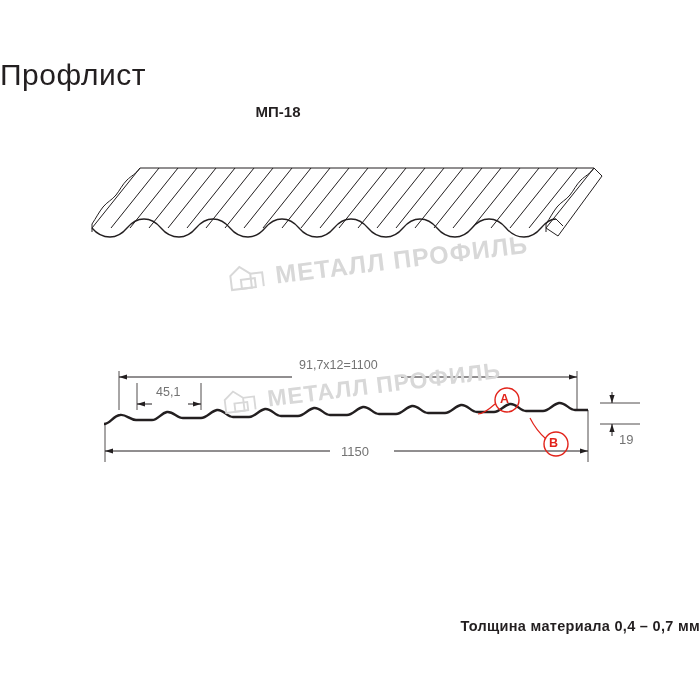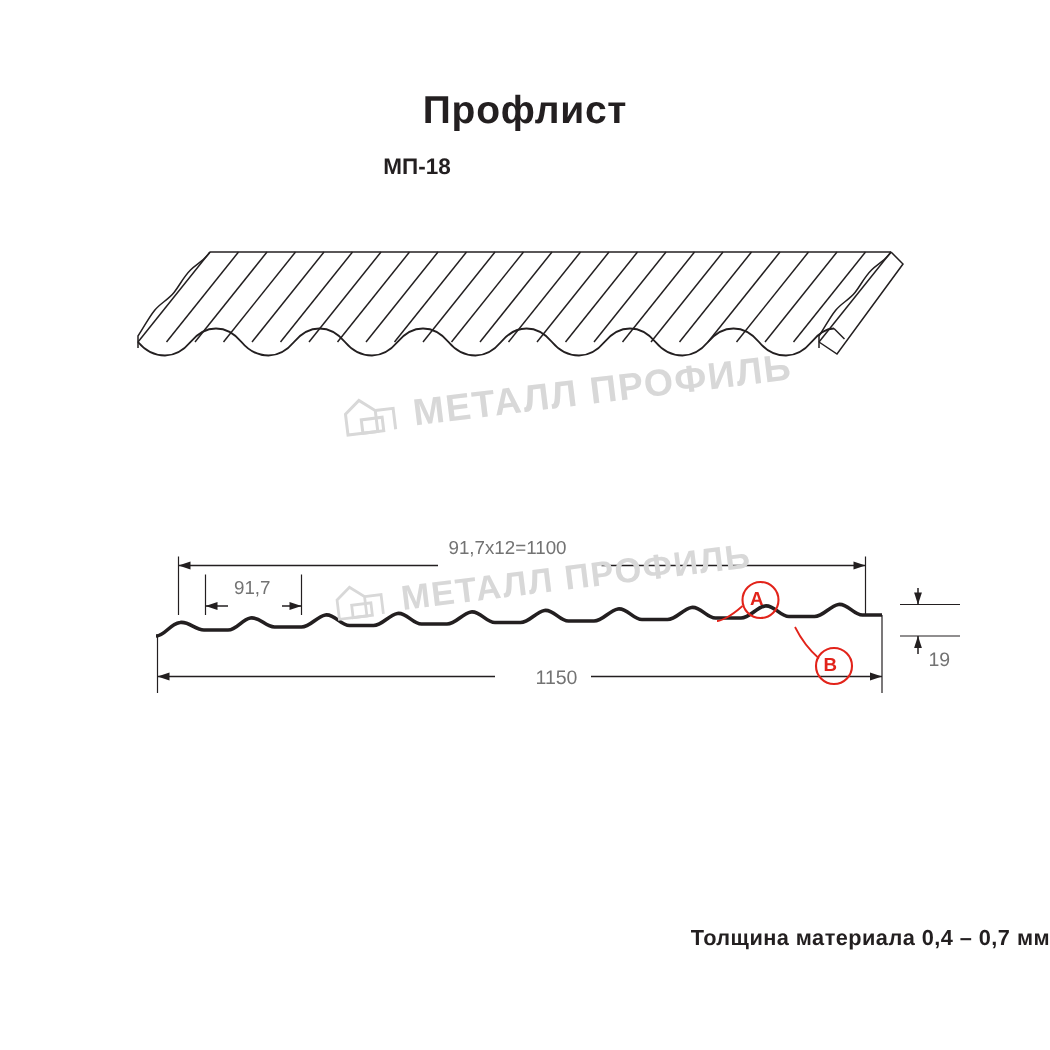--- a/index.html
+++ b/index.html
@@ -21,23 +21,23 @@
     left: 0; top: 0;
     width: 700px;
     height: 700px;
   }
 
   .title {
     position: absolute;
     top: 58px;
     left: 0;
     width: 700px;
-    text-align: center;
-    font-size: 26px;
-    font-weight: bold;
+    text-align: left;
+    font-size: 30px;
+    font-weight: normal;
     letter-spacing: 0.5px;
     color: #231f20;
   }
 
   .subtitle {
     position: absolute;
     top: 103px;
     left: 0;
     width: 556px;
     text-align: center;
@@ -94,21 +94,21 @@
   }
 
   .dim-text {
     position: absolute;
     font-size: 12.5px;
     color: #737373;
     white-space: nowrap;
   }
   .d-top { top: 358px; left: 299px; }
   .d-mid { top: 385px; left: 156px; }
-  .d-bottom { top: 444px; left: 341px; font-size: 13px; margin-left: 16px; }
+  .d-bottom { top: 444px; left: 341px; font-size: 13px; }
   .d-h { top: 432px; left: 619px; font-size: 13px; }
 
   .callout-label {
     position: absolute;
     font-size: 12.5px;
     font-weight: bold;
     color: #e2231a;
   }
   .cal-a { top: 392px; left: 500px; }
   .cal-b { top: 436px; left: 549px; }
@@ -264,21 +264,21 @@
 
     <g stroke="#e2231a" fill="none" stroke-width="1.4">
       <circle cx="507" cy="400" r="12"></circle>
       <path d="M495,404 C486,412 480,414 478,414" stroke="#e2231a" stroke-width="1.2" fill="none"></path>
       <circle cx="556" cy="444" r="12"></circle>
       <path d="M546,439 C538,432 533,424 530,418" stroke="#e2231a" stroke-width="1.2" fill="none"></path>
     </g>
   </svg>
 
   <div class="dim-text d-top">91,7х12=1100</div>
-  <div class="dim-text d-mid">91,7</div>
+  <div class="dim-text d-mid">45,1</div>
   <div class="dim-text d-bottom">1150</div>
   <div class="dim-text d-h">19</div>
 
   <div class="callout-label cal-a">A</div>
   <div class="callout-label cal-b">B</div>
 
   <div class="watermark wm1">
     <span class="wm-logo">
       <svg width="40" height="26" viewBox="0 0 40 26">
         <path d="M2,24 L2,10 L12,2 L22,10 L22,24 Z" fill="none" stroke="#d8d8d8" stroke-width="2"></path>

